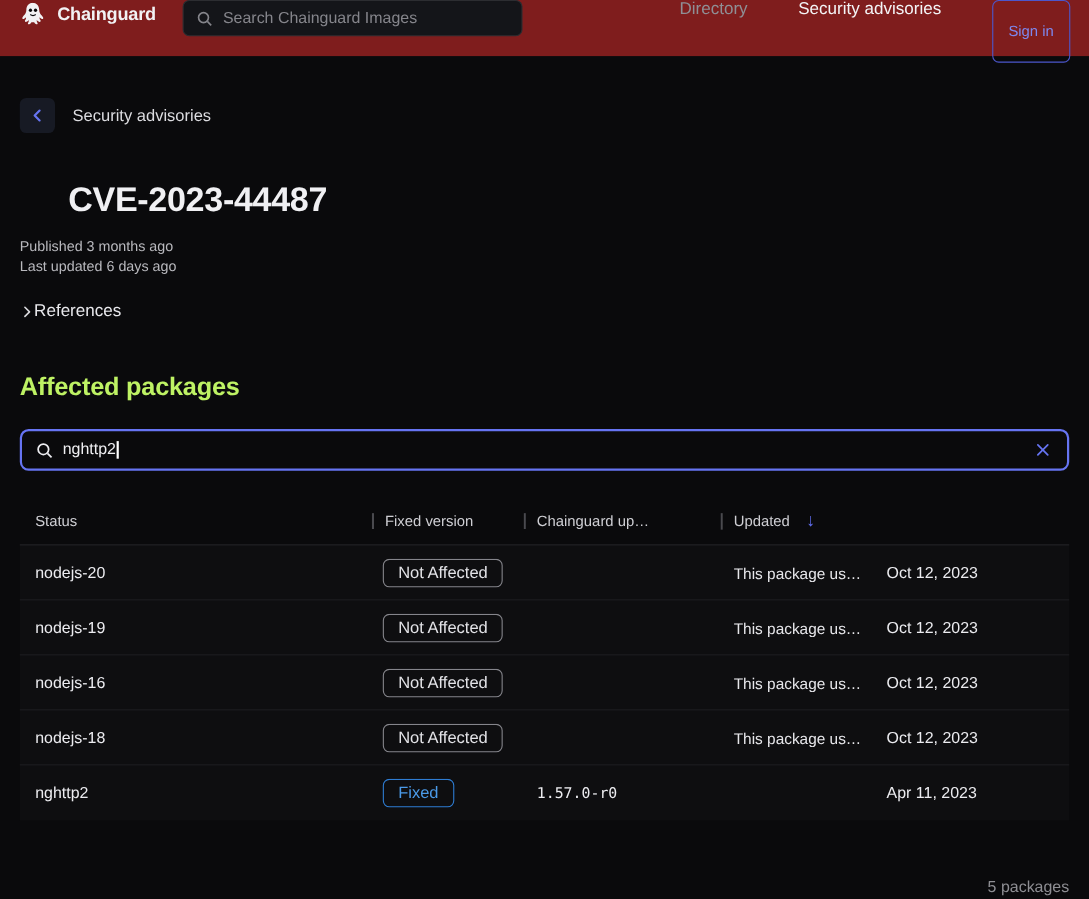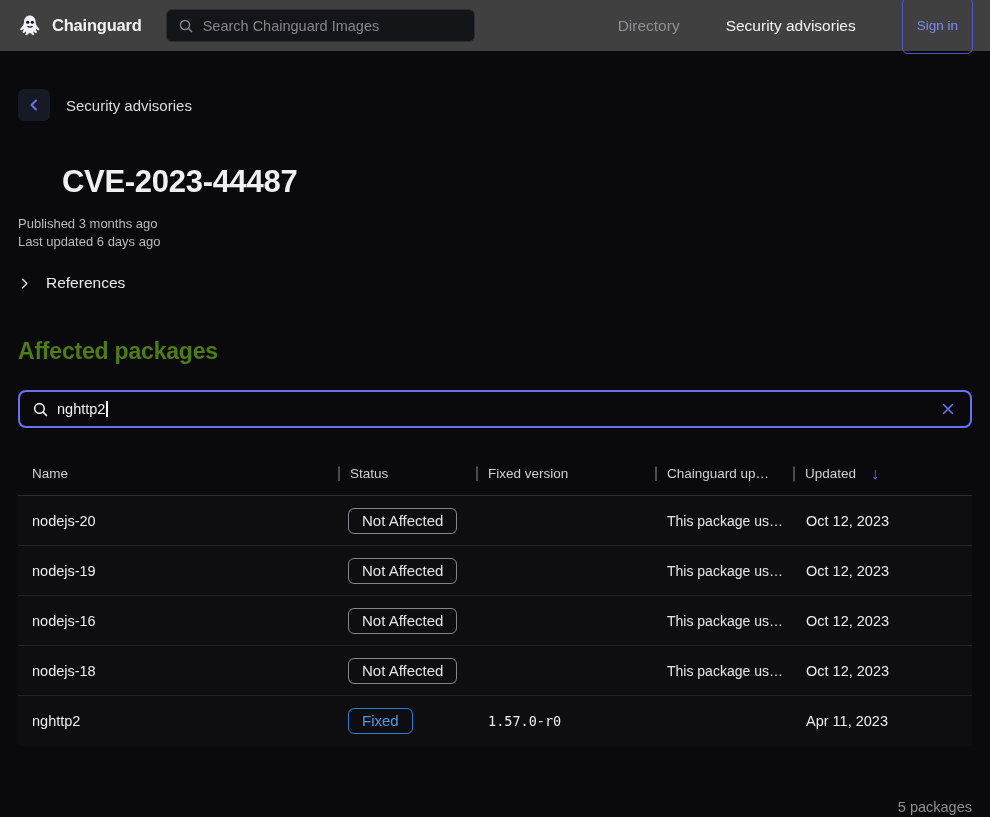--- a/index.html
+++ b/index.html
@@ -8,23 +8,23 @@
     background: #0a0a0c;
     color: #ededf1;
     font-family: "Liberation Sans", sans-serif;
     overflow: hidden;
   }
 
   
   .navbar {
     height: 51px;
     display: flex;
-    align-items: center;
+    align-items: flex-start;
     padding: 0 17px;
-    background: #404040;
+    background: #7f1d1d;
   }
   .brand { display: flex; align-items: center; gap: 9px; cursor: pointer; }
   .brand-name { font-size: 16.5px; font-weight: 700; letter-spacing: -0.2px; color: #f2f2f4; }
   .nav-search {
     margin-left: 24px;
     width: 309px; height: 33px;
     background: #141519;
     border: 1px solid #2c2d31;
     border-radius: 6px;
     display: flex; align-items: center;
@@ -67,29 +67,29 @@
     margin-top: 43px;
     font-size: 31px;
     font-weight: 700;
     letter-spacing: -0.3px;
     color: #f0f0f3;
     margin-left: 44px;
   }
   .meta { margin-top: 15px; }
   .meta div { font-size: 13px; color: #b9b9be; line-height: 18px; }
 
-  .references-row { margin-top: 23px; display: flex; align-items: center; gap: 15px; cursor: pointer; }
+  .references-row { margin-top: 23px; display: flex; align-items: center; cursor: pointer; }
   .references-label { font-size: 15.5px; color: #e9e9ed; }
 
   .section-heading {
     margin-top: 46px;
     font-size: 23px;
     font-weight: 700;
     letter-spacing: -0.2px;
-    color: #4d7c0f;
+    color: #bef264;
   }
 
   .pkg-search {
     margin-top: 25px;
     height: 38px;
     border: 2px solid #6674f2;
     border-radius: 8px;
     display: flex; align-items: center;
     padding: 0 12px; gap: 8px;
     background: #0a0a0c;
@@ -226,21 +226,20 @@
         <svg width="16" height="16" viewBox="0 0 16 16" fill="none" stroke="#6674f2" stroke-width="1.6" stroke-linecap="round">
           <line x1="3.5" y1="3.5" x2="12.5" y2="12.5"></line>
             <line x1="12.5" y1="3.5" x2="3.5" y2="12.5"></line>
         </svg>
       </span>
     </button>
   </div>
 
   <div class="table">
     <div class="thead">
-      <div class="th">Name</div>
       <div class="th">Status</div>
       <div class="th">Fixed version</div>
       <div class="th">Chainguard up…</div>
       <div class="th">
         <span>Updated</span>
         <span class="sort-arrow">↓</span>
       </div>
     </div>
     <div>
   <div class="trow">

